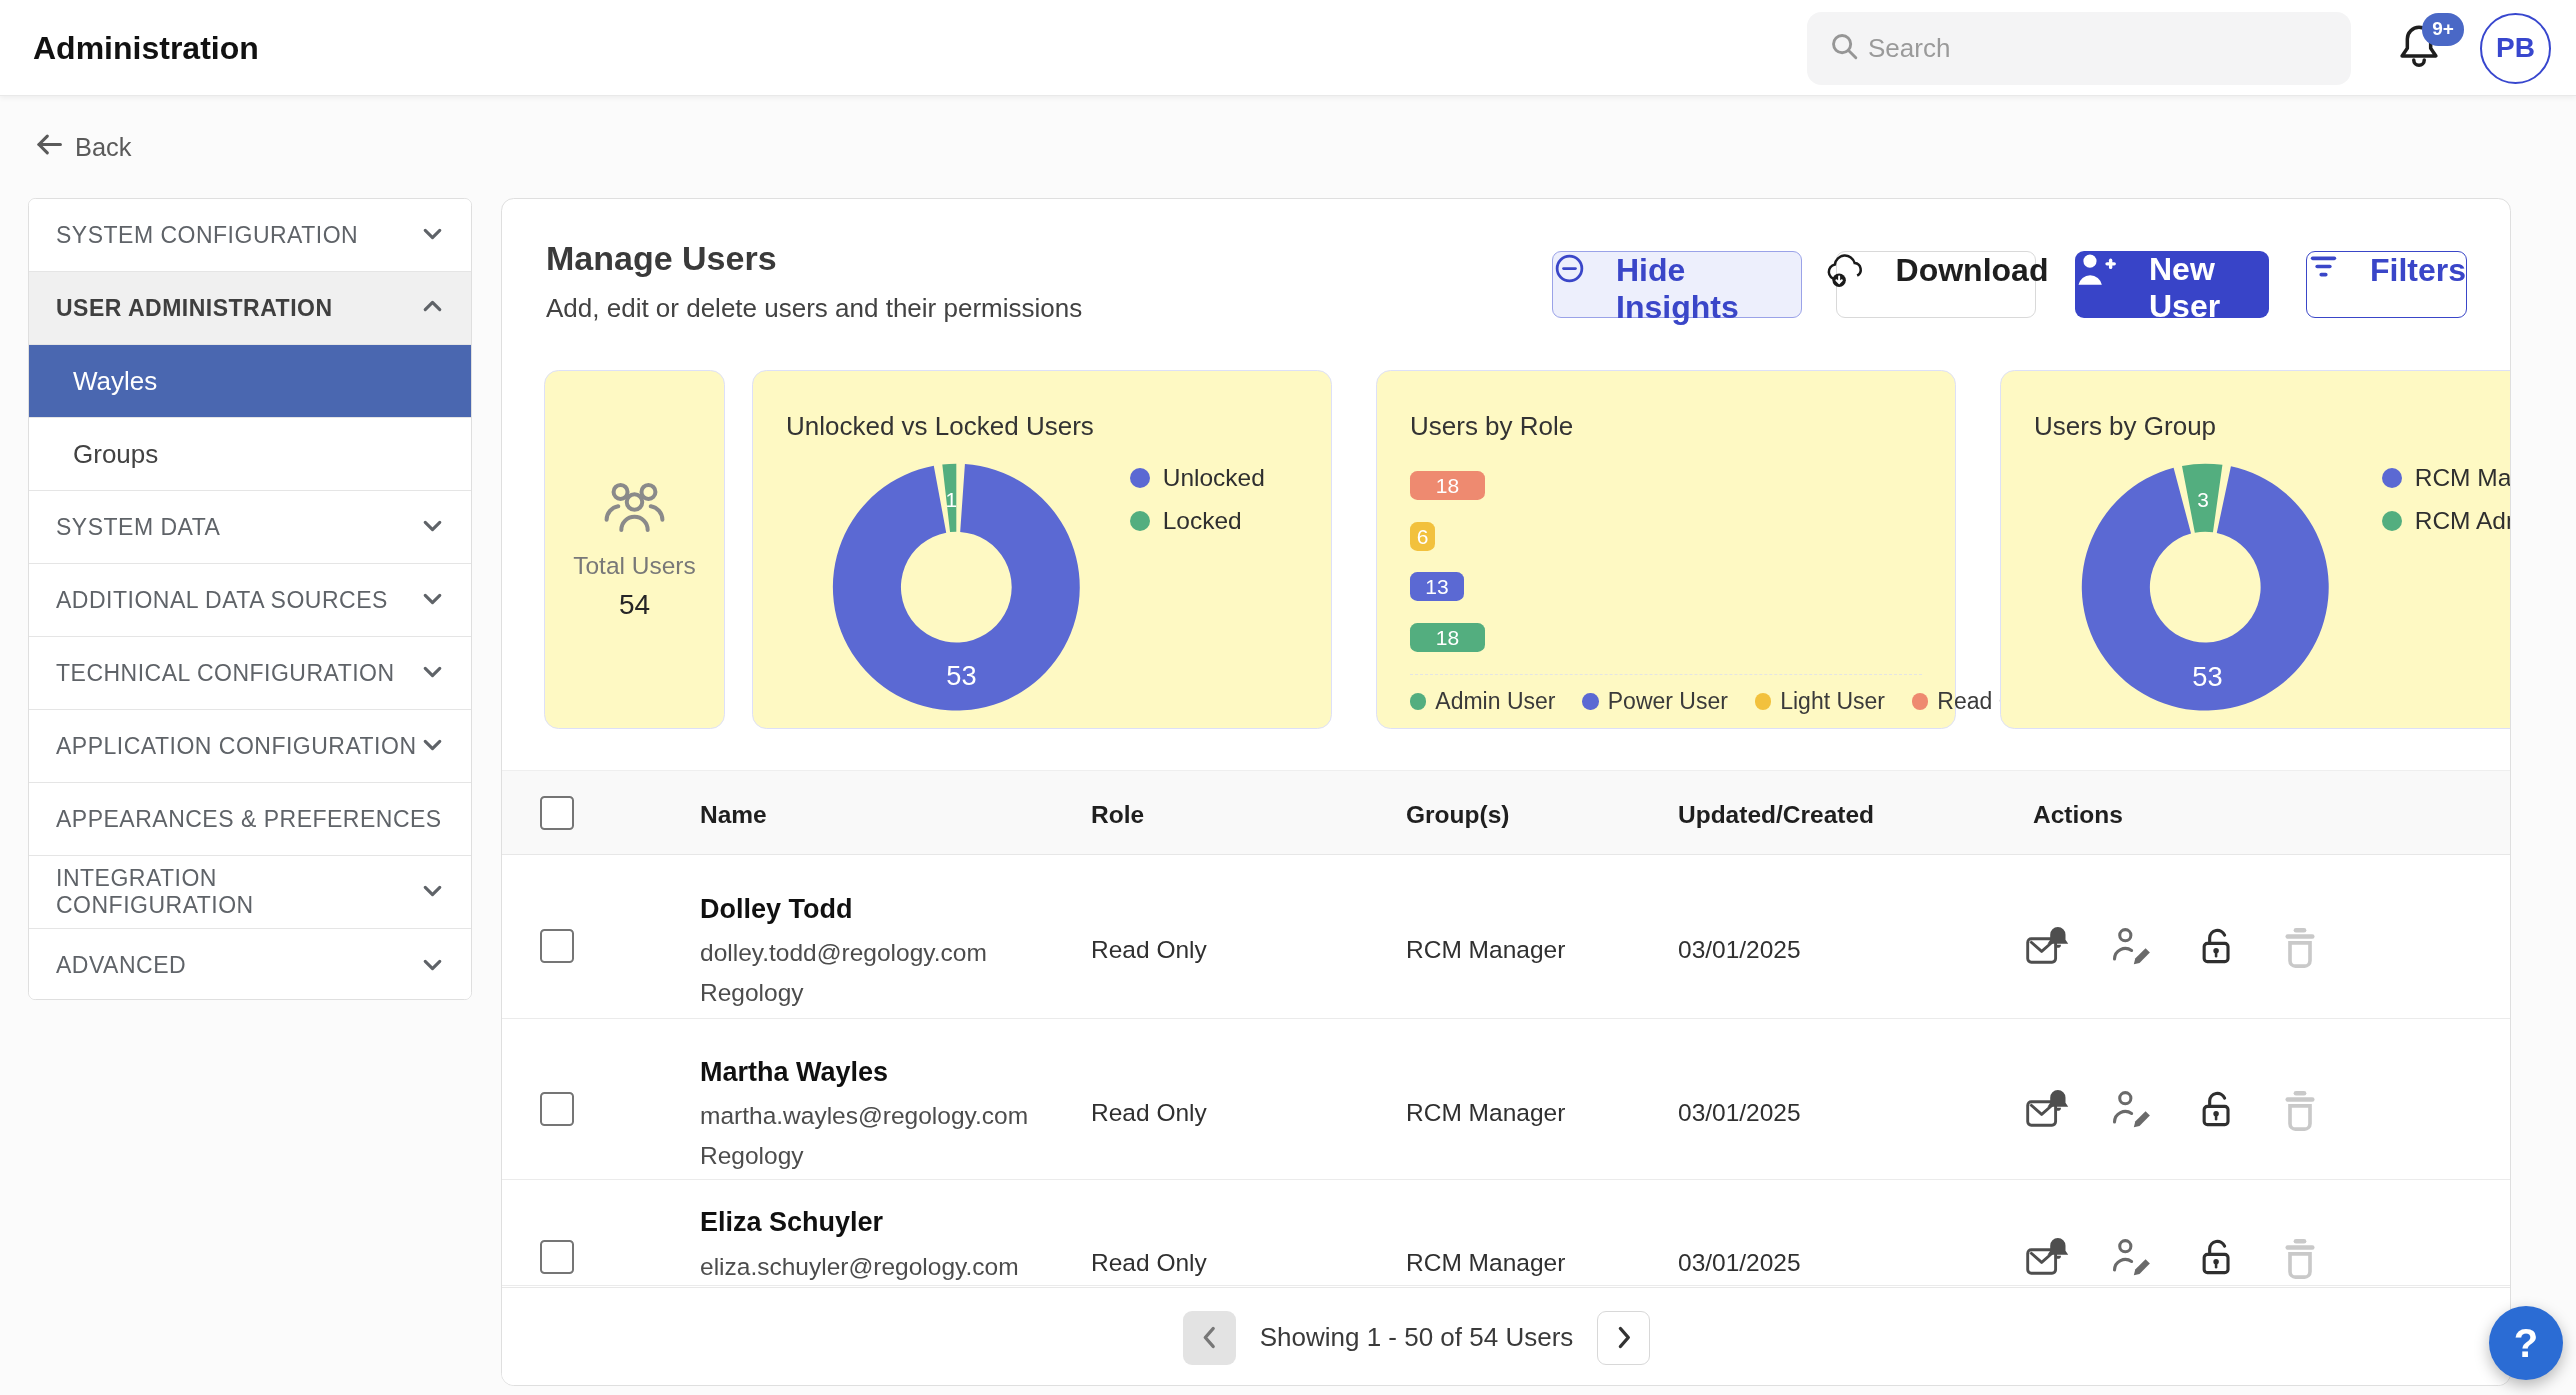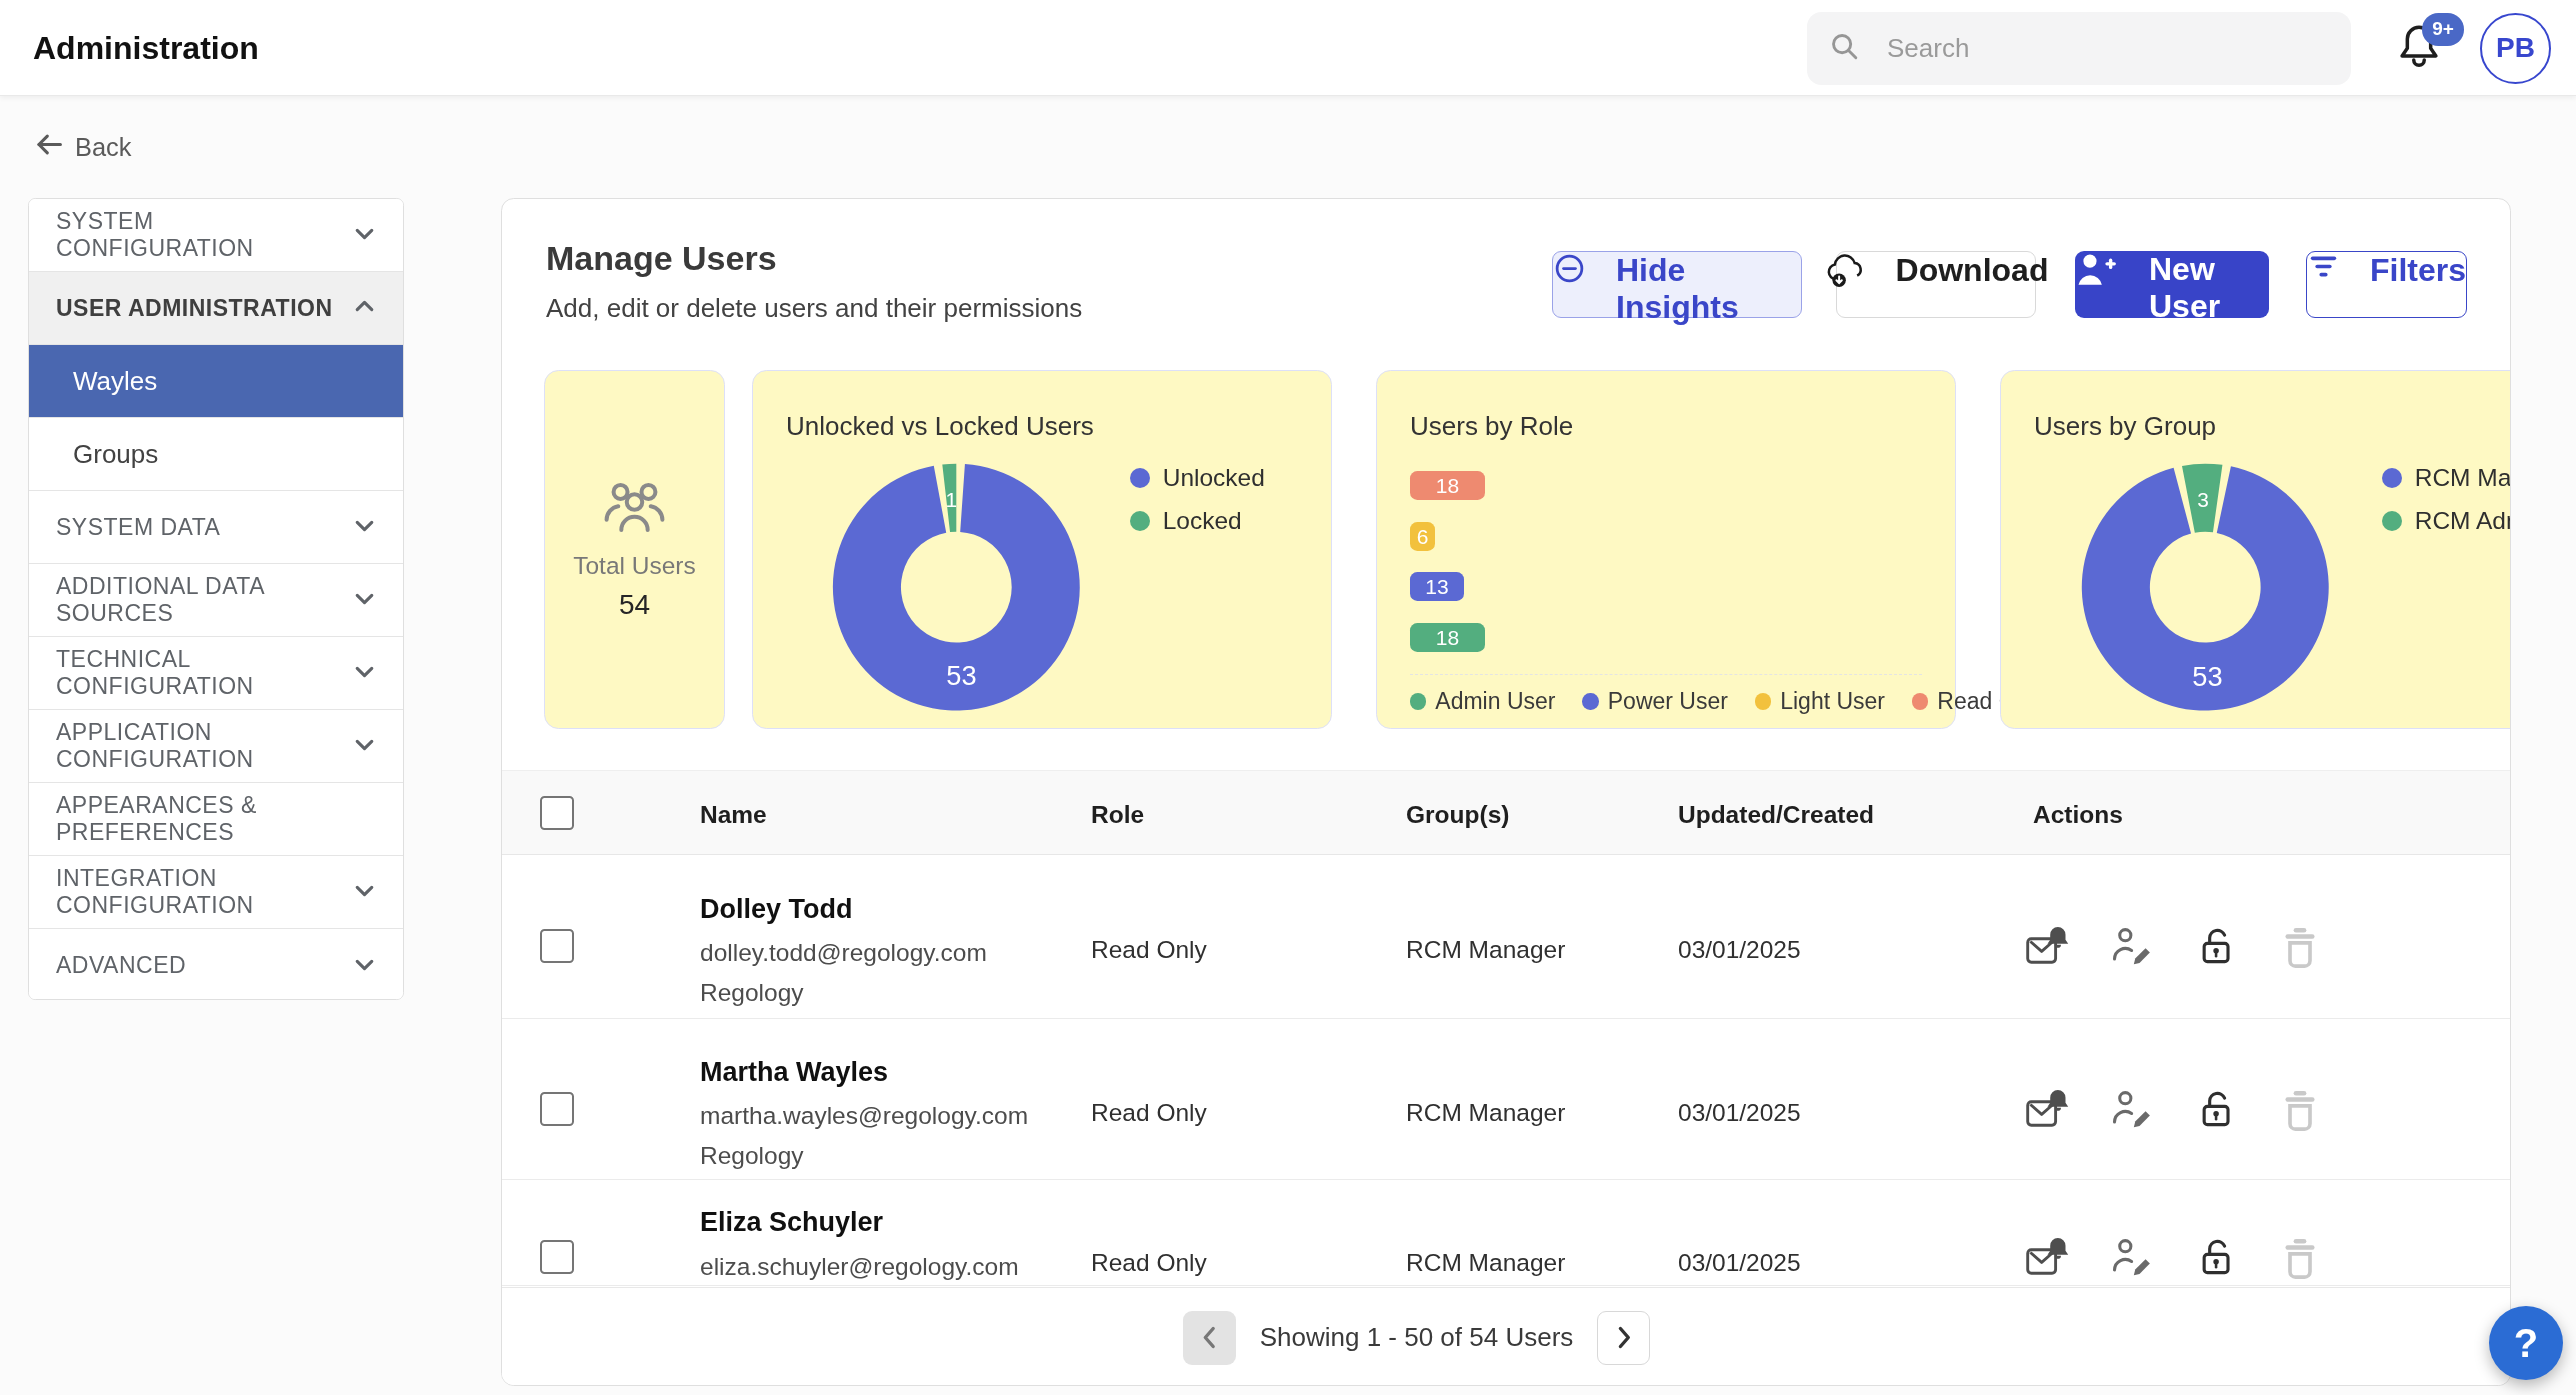--- a/index.html
+++ b/index.html
@@ -5,38 +5,38 @@
   * { margin:0; padding:0; box-sizing:border-box; }
   html,body { width:2576px; height:1395px; overflow:hidden; background:#FBFBFB;
     font-family:"Liberation Sans", sans-serif; color:#212121; }
   #app { position:relative; width:2576px; height:1395px; }
 
   
   #topbar { position:absolute; left:0; top:0; width:2576px; height:96px; background:#fff;
     border-bottom:0.9px solid #E9E9E9; box-shadow:0 2.7px 5.4px rgba(0,0,0,.06); z-index:20;padding-left:24px; }
   .h-title { position:absolute; left:33px; top:30px; font-size:32px; font-weight:700; color:#111; }
   .search-box { position:absolute; left:1807px; top:11.8px; width:544px; height:73px;
-    background:#F4F4F5; border-radius:14.5px; display:flex; align-items:center; padding:0 22px; gap:27px; }
+    background:#F4F4F5; border-radius:14.5px; display:flex; align-items:center; padding:0 22px; gap:8px; }
   .search-box input { flex:1; border:none; outline:none; background:transparent; font-size:26px;
     font-family:"Liberation Sans", sans-serif; color:#333; }
   .search-box input::placeholder { color:#9A9A9A; }
   .bell-wrap { position:absolute; left:2391px; top:16.3px; width:63px; height:67px; cursor:pointer; }
   .badge { position:absolute; left:31px; top:-3.6px; min-width:42px; height:33px; border-radius:16.3px;
     background:var(--badge); color:#fff; font-size:19px; font-weight:700; display:flex;
     align-items:center; justify-content:center; padding:0 5.4px; }
   .avatar { position:absolute; left:2480px; top:12.7px; width:71px; height:71px; border-radius:50%;
     background:#fff; border:2.7px solid var(--avatar); color:var(--avatar); font-size:28px; font-weight:700;
     display:flex; align-items:center; justify-content:center; cursor:pointer; }
 
   
   #back-row { position:absolute; left:33px; top:129px; display:flex; align-items:center; gap:11px;
     color:#5A5A5A; font-size:25.4px; cursor:pointer; }
 
   
-  #sidebar { position:absolute; left:28px; top:198px; width:376px; height:802px; background:#fff;
+  #sidebar { position:absolute; left:28px; top:198px; width:444px; height:802px; background:#fff;
     border:0.9px solid #DFDFDF; border-radius:7.3px; overflow:hidden; }
   .sb-row { height:73px; display:flex; align-items:center; border-bottom:0.9px solid #E5E5E5;
     padding:0 25.4px 0 27px; cursor:pointer; background:#fff; }
   .sb-row:last-child { border-bottom:none; }
   .sb-section-label { flex:1; font-size:23px; color:#5F6368; letter-spacing:0.5px; }
   .sb-row.expanded { background:#F0F0F0; }
   .sb-row.expanded .sb-section-label { font-weight:700; color:#3F3F3F; }
   .sb-item { padding-left:44px; font-size:26px; color:#424242; }
   .sb-item.selected { background:var(--sidebar-selected); color:#fff; }
 

